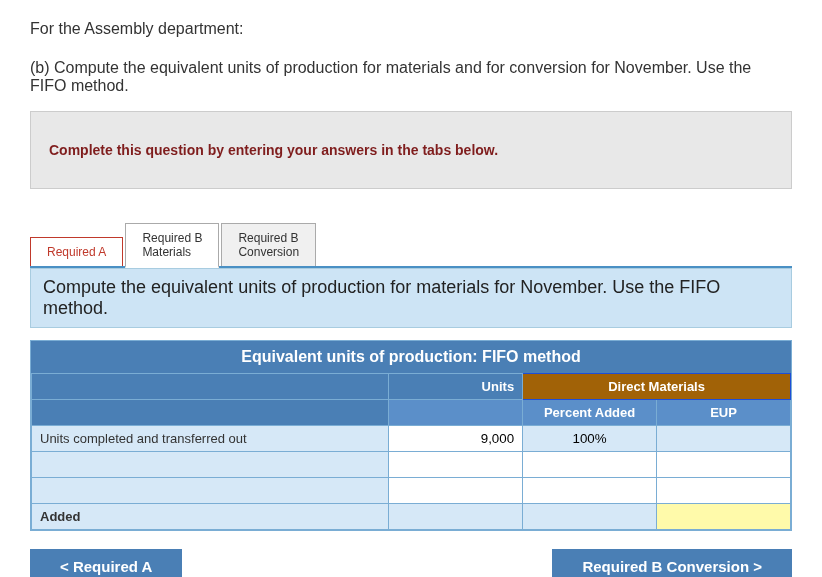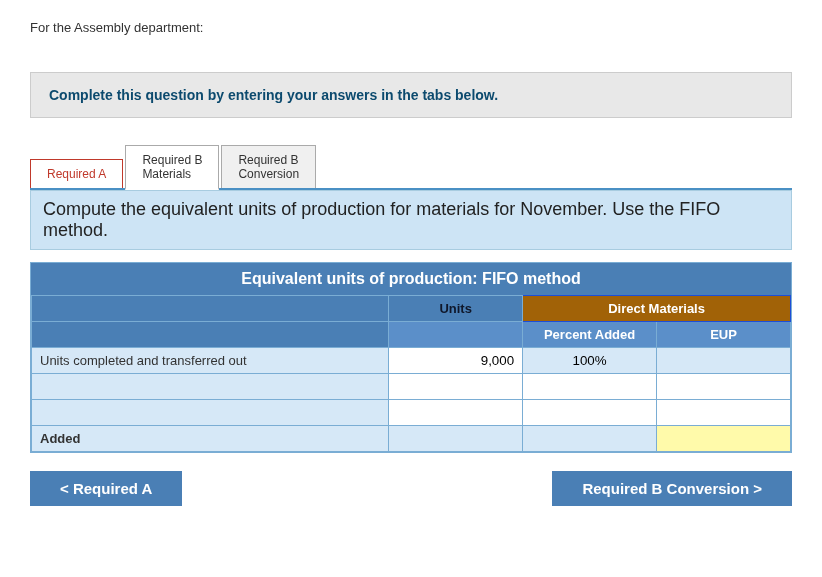--- a/index.html
+++ b/index.html
@@ -6,30 +6,30 @@
     body {
       font-family: Arial, sans-serif;
       font-size: 13px;
       background: #fff;
       color: #333;
       width: 822px;
       min-height: 577px;
       padding: 20px 30px;
     }
     .intro-text { margin-bottom: 16px; }
-    .intro-text p { margin-bottom: 6px; color: #333; font-size: 13px; }
+    .intro-text p { margin-bottom: 6px; color: #333; font-size: 16px; }
     .intro-text .label { font-weight: bold; }
     .question-box {
       background: #e8e8e8;
       border: 1px solid #ccc;
-      padding: 14px 18px;
-      margin-bottom: 27px;
+      padding: 30px 18px;
+      margin-bottom: 34px;
       font-weight: bold;
       font-size: 14px;
-      color: #0c4a6e;
+      color: #7f1d1d;
     }
     .tabs-row {
       display: flex;
       align-items: flex-end;
       border-bottom: 2px solid #4a90c4;
       margin-bottom: 0;
     }
     .tab {
       padding: 7px 16px;
       border: 1px solid #aaa;
@@ -139,20 +139,21 @@
     .total-eup {
       background: #fffaaa !important;
     }
   </style>
 </head>
 <body>
 
 <div class="intro-text">
   <p>For the Assembly department:</p>
   <br>
+  <p><span class="label"></span><span>(b) Compute the equivalent units of production for materials and for conversion for November. Use the FIFO method.</span></p>
 </div>
 
 <div class="question-box">
   <span>Complete this question by entering your answers in the tabs below.</span>
 </div>
 
 <div class="tabs-row">
   <div class="tab required-a">
     <span>Required A</span>
   </div>
@@ -167,21 +168,21 @@
 <div class="description-bar">
   <span>Compute the equivalent units of production for materials for November. Use the FIFO method.</span>
 </div>
 
 <div class="table-container">
   <div class="table-title">Equivalent units of production: FIFO method</div>
   <table class="equiv-table">
     <thead>
       <tr>
         <th style="background:#4a7fb5; border:1px solid #7aadd4; width:40%;"></th>
-        <th style="background:#4a7fb5; color:#0f172a; text-align:center; border:1px solid #7aadd4; width:15%;">Units</th>
+        <th style="background:#4a7fb5; color:#ffffff; text-align:right; border:1px solid #7aadd4; width:15%;">Units</th>
         <th colspan="2" style="background:#a16207; color:#fff; text-align:center; border:1px solid #1d4ed8;">Direct Materials</th>
       </tr>
       <tr>
         <th style="background:#4a7fb5; border:1px solid #7aadd4;"></th>
         <th style="background:#5b8fc9; color:#fff; text-align:center; border:1px solid #7aadd4;"></th>
         <th style="background:#5b8fc9; color:#fff; text-align:center; border:1px solid #7aadd4; width:15%;">Percent Added</th>
         <th style="background:#5b8fc9; color:#fff; border:1px solid #7aadd4; width:15%;">EUP</th>
       </tr>
     </thead>
     <tbody>

